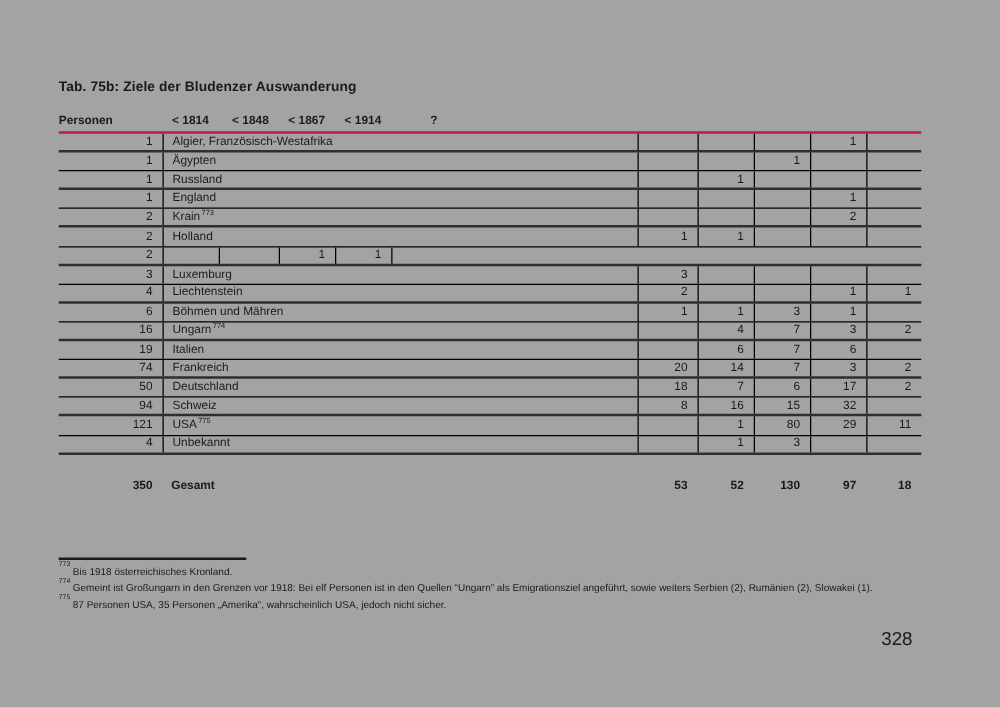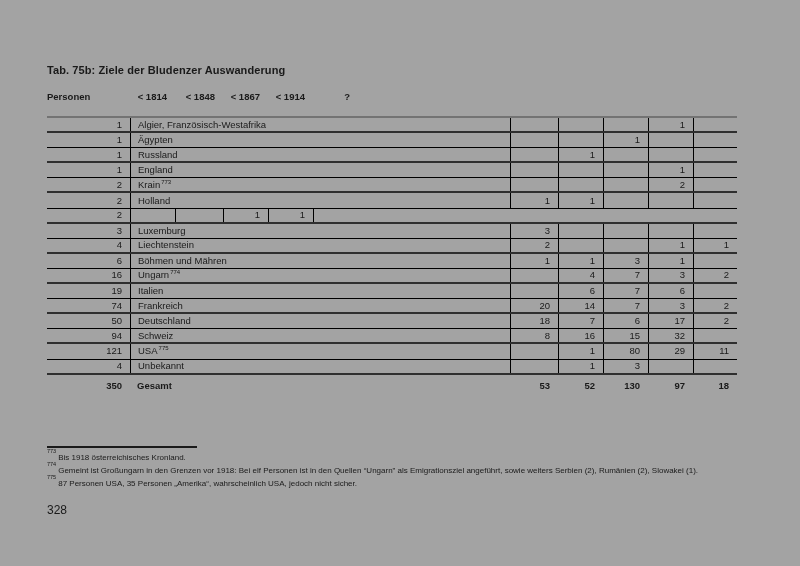--- a/index.html
+++ b/index.html
@@ -23,22 +23,22 @@
   .table {
     position: absolute;
     left: 47px;
     top: 88px;
     width: 690px;
   }
   .thead {
     display: flex;
     align-items: flex-end;
     height: 15px;
-    padding-bottom: 13px;
-    border-bottom: 2px solid #737373;
+    padding-bottom: 2px;
+    border-bottom: 2px solid #be185d;
     font-weight: bold;
   }
   .trow {
     display: flex;
     align-items: center;
     height: 15.1px;
     box-sizing: border-box;
     border-bottom: 1px solid #000;
   }
   #tbody .trow:nth-child(odd) { border-bottom: 2px solid #2f2f2f; }
@@ -61,20 +61,21 @@
   .thead .c-num:nth-child(3) { width: 48px; }
   .thead .c-num:nth-child(7) { width: 44px; }
   #tbody .c-ziel, #tbody .c-num { border-left: 1px solid #000; }
   .thead .c-pers { justify-content: flex-start; padding-left: 0; }
   .total {
     border-bottom: none;
     font-weight: bold;
     height: 17px;
     align-items: flex-end;
     padding-top: 2px;
+    margin-top: 14px;
   }
   sup.fn-ref {
     font-size: 6px;
     line-height: 6px;
     position: relative;
     top: -3px;
     margin-left: 1px;
   }
   .fn-sep {
     position: absolute;
@@ -97,22 +98,22 @@
     line-height: 5px;
     position: relative;
     top: -3px;
     margin-right: 2px;
   }
   .page-number {
     position: absolute;
     left: 47px;
     top: 503px;
     width: 683px;
-    text-align: left;
-    font-size: 12px;
+    text-align: right;
+    font-size: 15px;
   }
 </style>
 </head>
 <body>
 
 <div class="page">
 
   <div class="doc-title">Tab. 75b: Ziele der Bludenzer Auswanderung</div>
 
   <div class="table">

